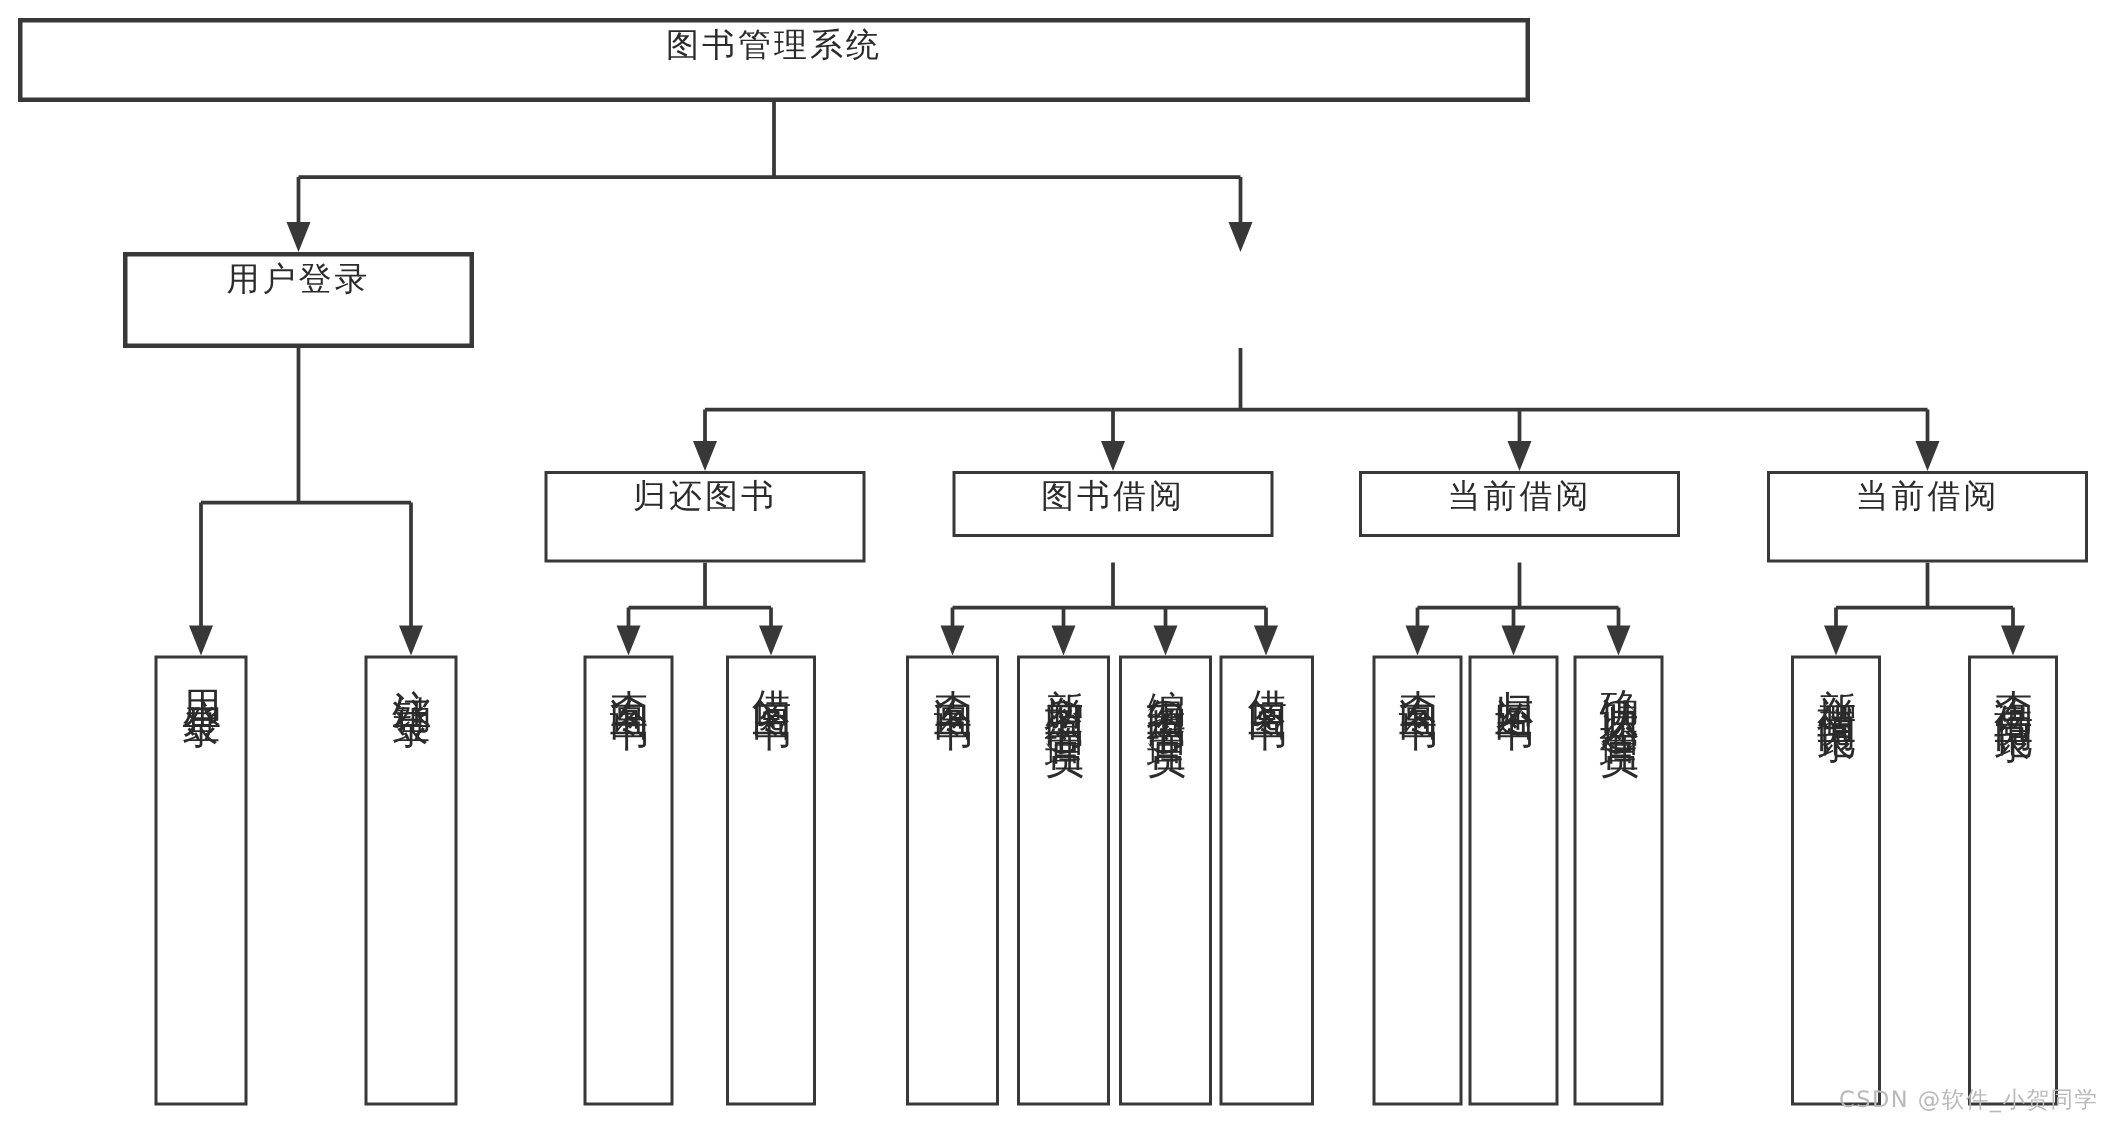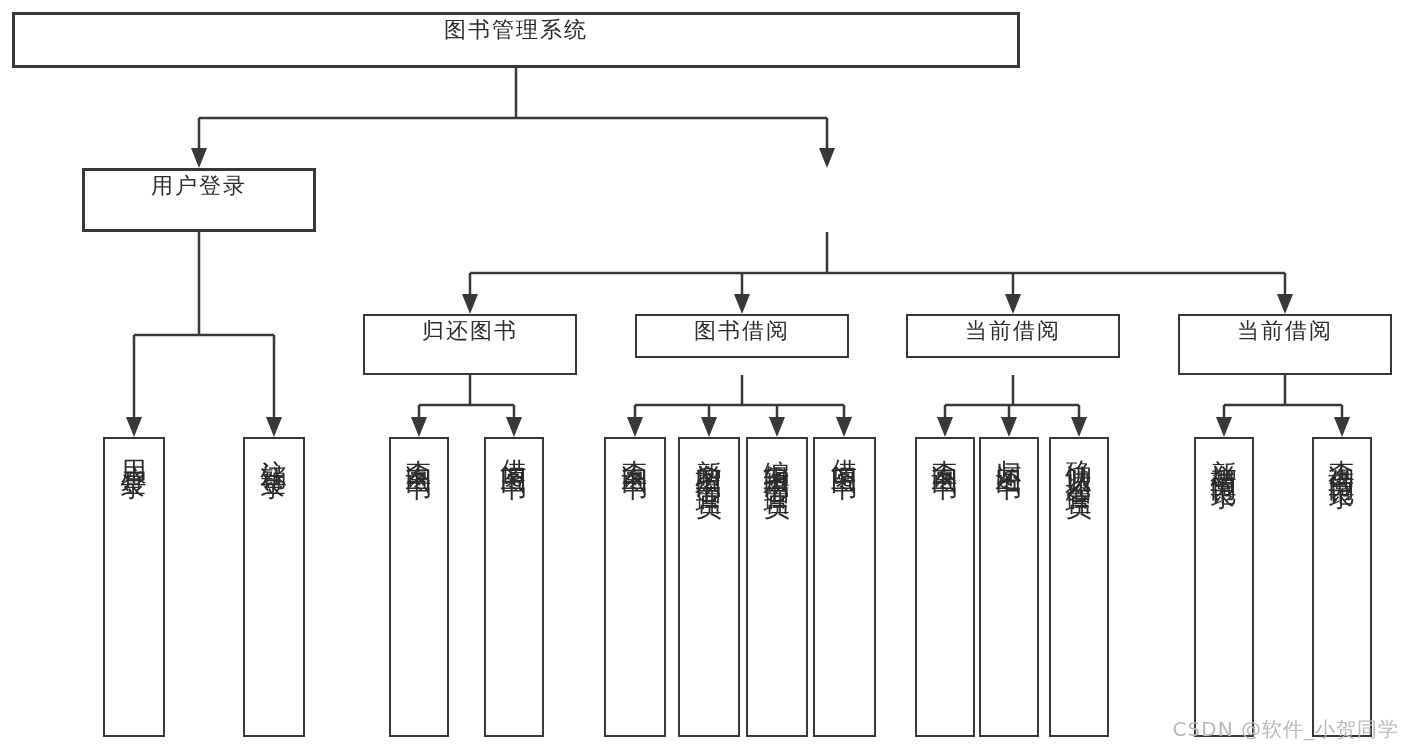--- a/index.html
+++ b/index.html
@@ -39,21 +39,21 @@
     text-orientation: mixed;
     font-size: 26px;
     line-height: 1;
     letter-spacing: 5px;
     color: #2b2b2b;
   }
   #watermark {
     position: absolute;
     right: 6px;
     bottom: 4px;
-    font-size: 20px;
+    font-size: 15px;
     color: #b9b9b9;
     letter-spacing: 1px;
     z-index: 3;
     white-space: nowrap;
   }
 </style>
 </head>
 <body>
 
 <div id="stage">

